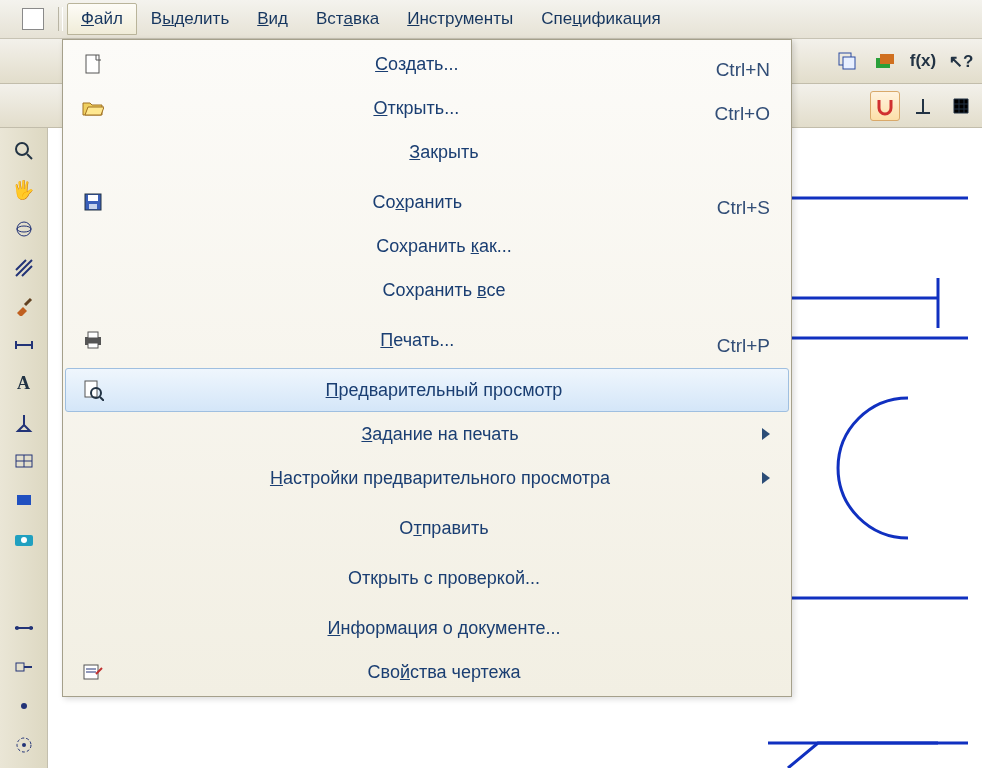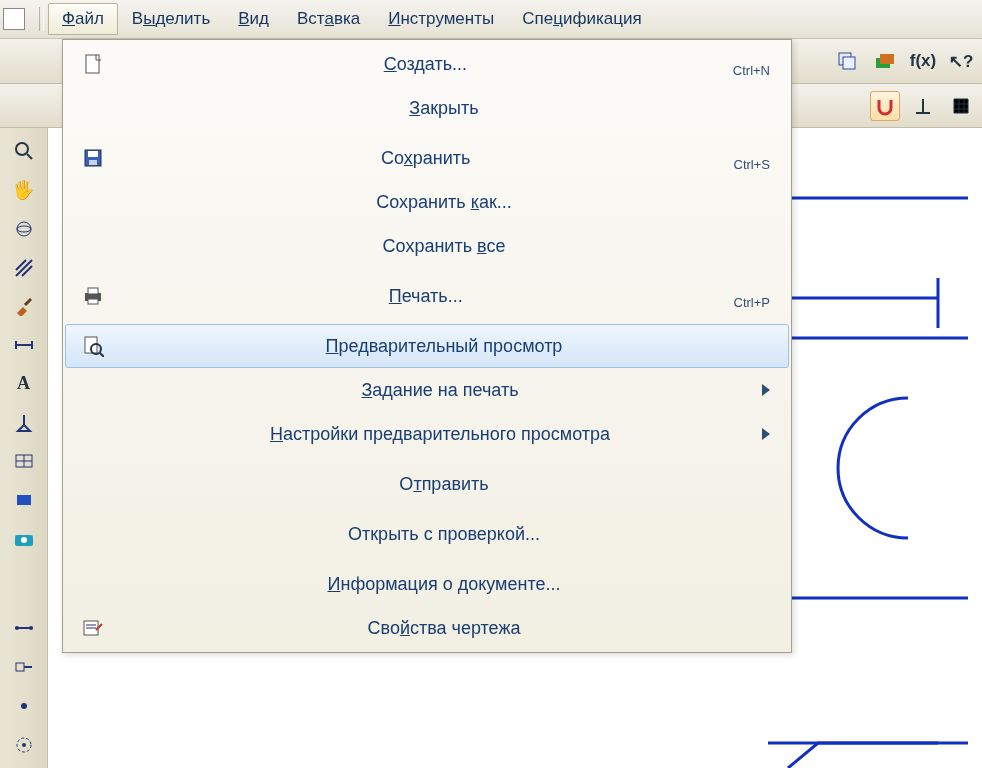--- a/index.html
+++ b/index.html
@@ -11,21 +11,21 @@
     background: #ece9d8;
     overflow: hidden;
     position: relative;
     color: #1a3e72;
   }
   .menubar {
     height: 39px;
     background: linear-gradient(#f4f3ee, #e6e2d5);
     display: flex;
     align-items: center;
-    padding: 0 3px;
+    padding: 0 22px;
     border-bottom: 1px solid #c7c3b4;
   }
   .menubar .app-ico {
     width: 22px; height: 22px;
     margin-right: 10px;
     background: #fff;
     border: 1px solid #8a8a8a;
     display: inline-block;
   }
   .menubar .sep {
@@ -116,21 +116,21 @@
     border:1px solid transparent;
     border-radius:3px;
     text-align:center;
   }
   .dd-row.hover {
     background: linear-gradient(#eff6fd,#d4e6f8);
     border: 1px solid #9fbfe0;
   }
   .dd-ico { width: 34px; height: 24px; display:flex; align-items:center; justify-content:center; }
   .dd-label { flex: 1; padding-left: 8px; }
-  .dd-shortcut { color:#324e77; font-size:13px;margin-top:12px; }
+  .dd-shortcut { color:#324e77; font-size:19px;margin-top:12px; }
   .dd-spacer { height: 6px; }
   .dd-arrow {
     width:0; height:0;
     border-top:6px solid transparent;
     border-bottom:6px solid transparent;
     border-left:8px solid #2c4d77;
     margin-left:auto;
   }
 </style>
 </head>
@@ -295,20 +295,30 @@
     <span class="dd-ico">
         <svg width="20" height="22">
           <rect x="3" y="2" width="13" height="18" fill="#fff" stroke="#555"></rect>
           <path d="M13 2v5h5" fill="none" stroke="#555"></path>
         </svg>
       </span>
     <span class="dd-label"><span class="ul">С</span>оздать...</span>
     <span class="dd-shortcut">Ctrl+N</span>
   </div>
   <div class="dd-row">
+    <span class="dd-ico">
+        <svg width="22" height="18">
+          <path d="M1 4h7l2 2h10v10H1z" fill="#f0d060" stroke="#a07020"></path>
+          <path d="M3 16L6 8h16l-3 8z" fill="#ffe890" stroke="#a07020"></path>
+        </svg>
+      </span>
+    <span class="dd-label"><span class="ul">О</span>ткрыть...</span>
+    <span class="dd-shortcut">Ctrl+O</span>
+  </div>
+  <div class="dd-row">
     <span class="dd-ico"></span>
     <span class="dd-label"><span class="ul">З</span>акрыть</span>
   </div>
 
   <div class="dd-spacer"></div>
 
   <div class="dd-row">
     <span class="dd-ico">
         <svg width="20" height="20">
           <rect x="2" y="2" width="16" height="16" fill="#3a5fb9" stroke="#234"></rect>

